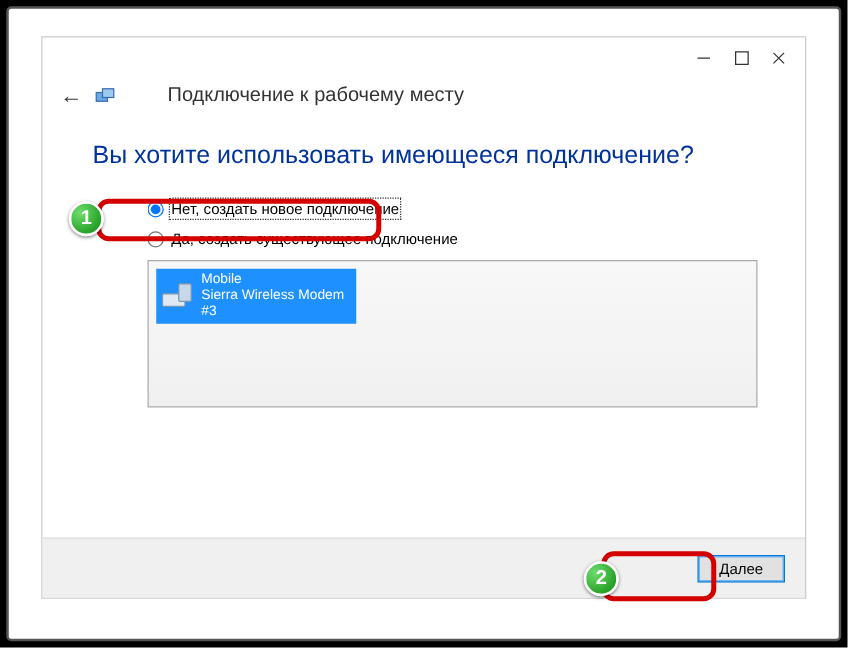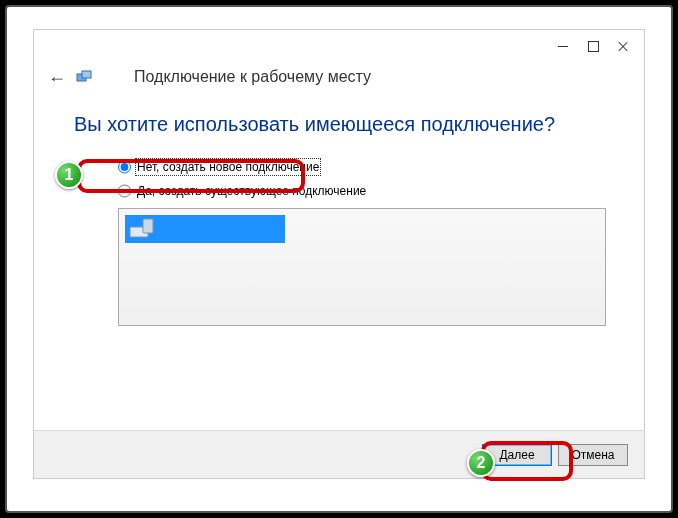--- a/index.html
+++ b/index.html
@@ -75,20 +75,21 @@
     .question {
       color: #003399;
       font-size: 20px;
       margin-bottom: 24px;
     }
     .radio-group {
       padding-left: 44px;
     }
     .radio-row {
       display: flex;
+      align-items: center;
       font-size: 12px;
       color: #000;
       margin-bottom: 10px;
       position: relative;
     }
     .radio-row input { margin-right: 6px; }
     .listbox {
       margin-left: 44px;
       width: 488px;
       height: 118px;
@@ -195,27 +196,30 @@
           <span>Да, создать существующее подключение</span>
         </label>
       </div>
 
       <div class="listbox">
         <div class="list-item">
           <svg class="list-icon" viewBox="0 0 26 24">
             <rect x="1" y="10" width="18" height="10" rx="1" fill="#dfe9f3" stroke="#7a95b0"></rect>
             <rect x="14" y="2" width="10" height="14" rx="1" fill="#c6d8ea" stroke="#7a95b0"></rect>
           </svg>
+          <div class="list-text">
+            <span>Mobile</span>
+            <span>Sierra Wireless Modem #3</span>
+          </div>
         </div>
       </div>
     </div>
 
     <div class="footer">
       <button class="btn primary">Далее</button>
-      <button class="btn">Отмена</button>
     </div>
 
   </div>
 
   <div class="ann ann1"></div>
   <div class="badge b1">1</div>
   <div class="ann ann2"></div>
   <div class="badge b2">2</div>
 </div>
 

